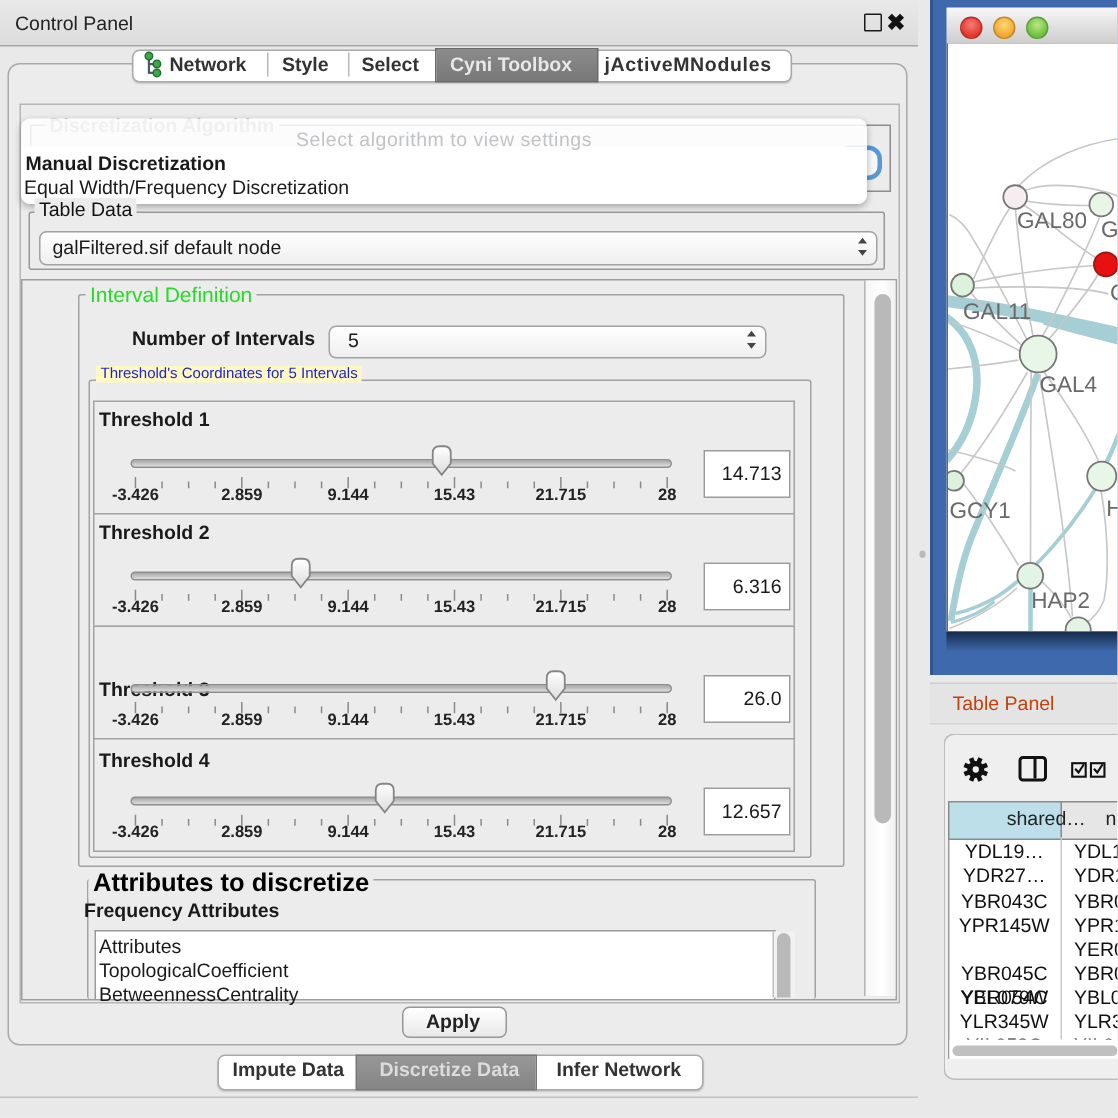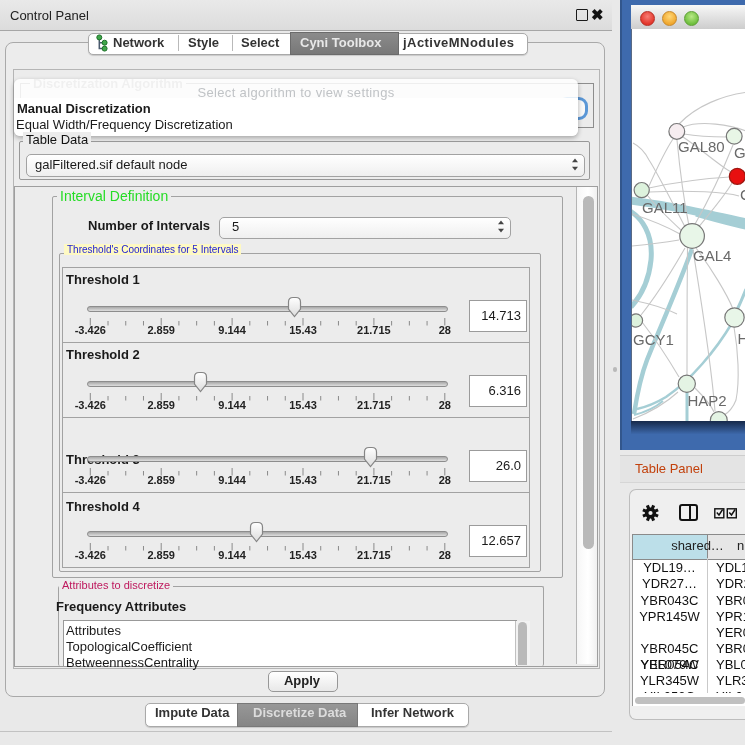--- a/index.html
+++ b/index.html
@@ -230,21 +230,21 @@
       <linearGradient id="th492" x1="0" y1="0" x2="0" y2="1">
         <stop offset="0" stop-color="#ffffff"></stop>
         <stop offset="1" stop-color="#dcdcdc"></stop>
       </linearGradient>
     </defs>
     <path d="M2.5 6 Q2.5 1.5 7 1.5 L10 1.5 Q14.5 1.5 14.5 6 L14.5 13 L8.5 20.5 L2.5 13 Z" fill="url(#th492)" stroke="#858585" stroke-width="1.2"></path>
   </svg>
 <div class="abs" style="left:469px;top:525px;width:56px;height:30px;background:#fff;border:1px solid #9b9b9b;"></div>
 <div class="abs r13" style="left:469px;top:533px;width:52px;text-align:right;">12.657</div>
 <div class="abs" style="left:58px;top:586px;width:484px;height:79px;border:1px solid #a2a2a2;border-radius:2px;border-bottom:none;"></div>
-<div class="abs" style="left:59px;top:579px;background:#ececec;padding:0 3px;color:#be185d;font-size:11px;">Attributes to discretize</div>
+<div class="abs" style="left:59px;top:579px;background:#ececec;padding:0 3px;color:#000000;font-size:17px;font-weight:bold;">Attributes to discretize</div>
 <div class="abs b13" style="left:56px;top:598.5px;">Frequency Attributes</div>
 <div class="abs" style="left:63px;top:620px;width:452px;height:45px;background:#fff;border:1px solid #999;border-bottom:none;"></div>
 <div class="abs" style="left:515px;top:621px;width:14px;height:44px;background:#f2f2f2;border-left:1px solid #c0c0c0;"></div>
 <div class="abs" style="left:518px;top:622px;width:9px;height:43px;background:#b9b9b9;border-radius:5px 5px 0 0;"></div>
 <div class="abs r13" style="left:66px;top:623px;">Attributes</div>
 <div class="abs r13" style="left:66px;top:638.9px;">TopologicalCoefficient</div>
 <div class="abs r13" style="left:66px;top:654.8px;">BetweennessCentrality</div>
 <div class="abs" style="left:268px;top:671px;width:68px;height:19px;background:linear-gradient(#ffffff,#e8e8e8);border:1px solid #979797;border-radius:5px;"></div>
 <div class="abs" style="left:268px;top:673px;width:68px;text-align:center;font-size:13px;font-weight:bold;color:#222;">Apply</div>
 <div class="abs" style="left:145px;top:703px;width:322px;height:22px;background:#fff;border:1px solid #a9a9a9;border-radius:5px;box-shadow:0 1px 1px rgba(0,0,0,0.15);"></div>

